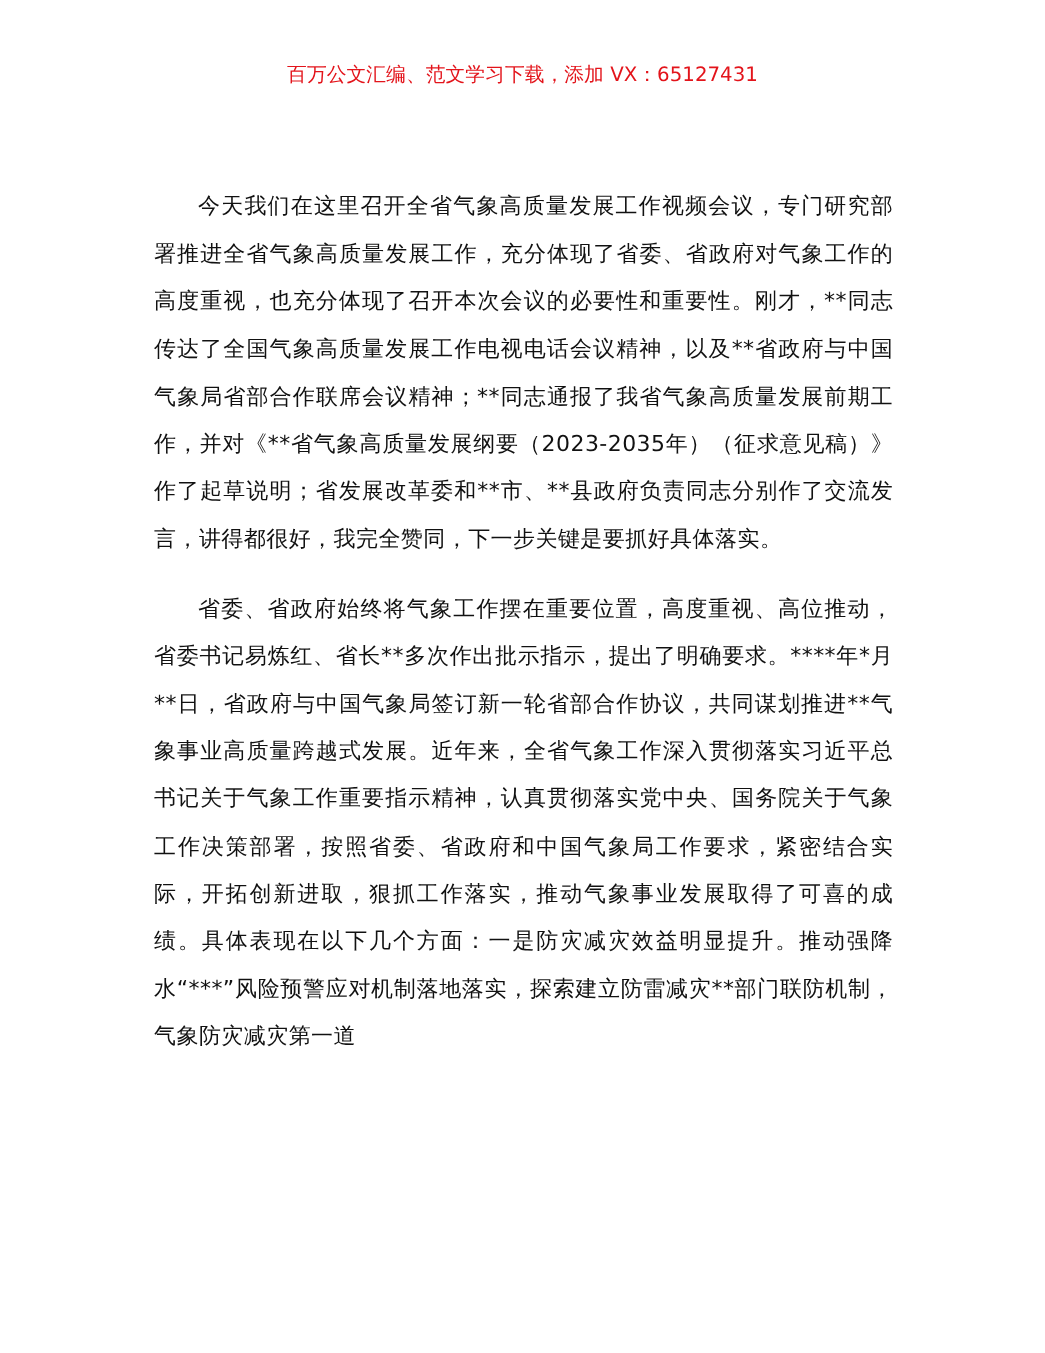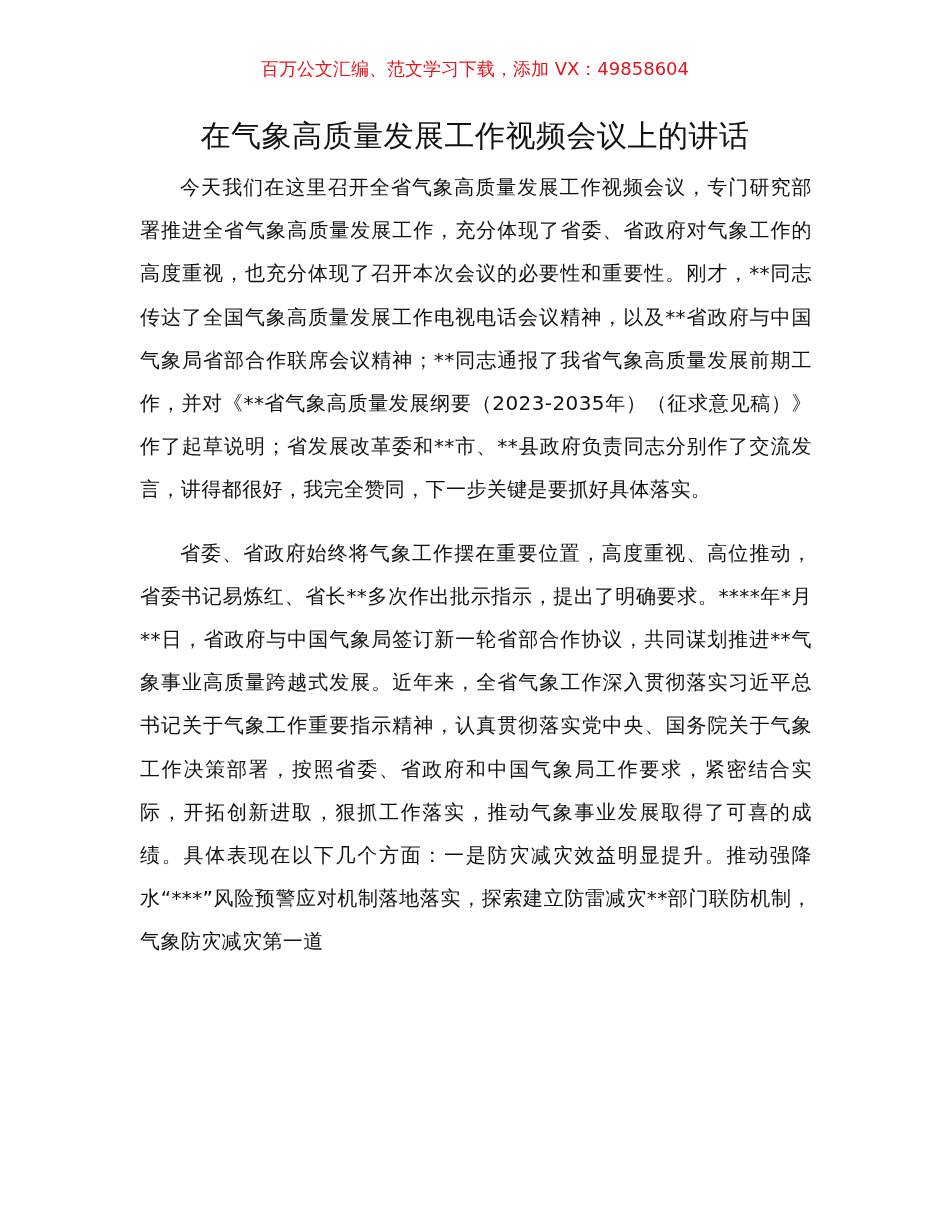--- a/index.html
+++ b/index.html
@@ -56,21 +56,20 @@
       text-align: justify;
       text-indent: 2em;
       letter-spacing: 0.4px;
       word-break: break-all;
     }
   </style>
 </head>
 <body>
 
 <div class="page">
-  <div class="watermark-header">百万公文汇编、范文学习下载，添加 VX：49858604</div>
+  <div class="watermark-header">百万公文汇编、范文学习下载，添加 VX：65127431</div>
 
-  <div class="doc-title">在气象高质量发展工作视频会议上的讲话</div>
 
   <div class="doc-body">
     <p class="para">今天我们在这里召开全省气象高质量发展工作视频会议，专门研究部署推进全省气象高质量发展工作，充分体现了省委、省政府对气象工作的高度重视，也充分体现了召开本次会议的必要性和重要性。刚才，**同志传达了全国气象高质量发展工作电视电话会议精神，以及**省政府与中国气象局省部合作联席会议精神；**同志通报了我省气象高质量发展前期工作，并对《**省气象高质量发展纲要（2023-2035年）（征求意见稿）》作了起草说明；省发展改革委和**市、**县政府负责同志分别作了交流发言，讲得都很好，我完全赞同，下一步关键是要抓好具体落实。</p>
     <p class="para">省委、省政府始终将气象工作摆在重要位置，高度重视、高位推动，省委书记易炼红、省长**多次作出批示指示，提出了明确要求。****年*月**日，省政府与中国气象局签订新一轮省部合作协议，共同谋划推进**气象事业高质量跨越式发展。近年来，全省气象工作深入贯彻落实习近平总书记关于气象工作重要指示精神，认真贯彻落实党中央、国务院关于气象工作决策部署，按照省委、省政府和中国气象局工作要求，紧密结合实际，开拓创新进取，狠抓工作落实，推动气象事业发展取得了可喜的成绩。具体表现在以下几个方面：一是防灾减灾效益明显提升。推动强降水“***”风险预警应对机制落地落实，探索建立防雷减灾**部门联防机制，气象防灾减灾第一道</p>
   </div>
 </div>
 
 </body></html>

